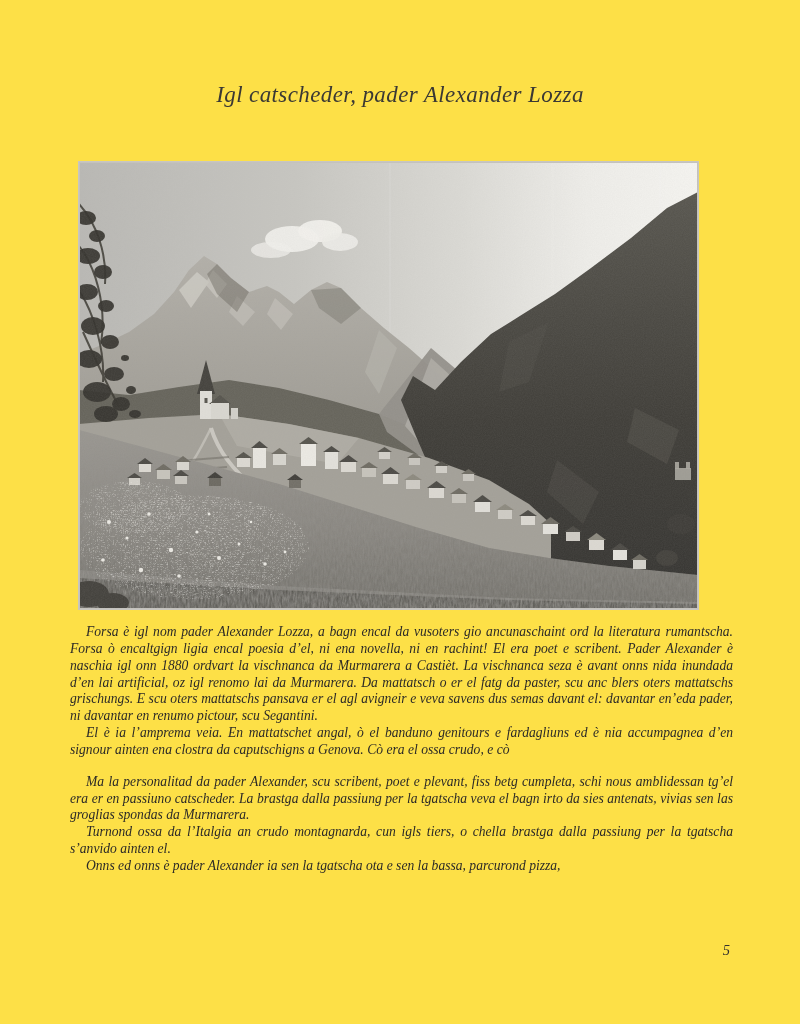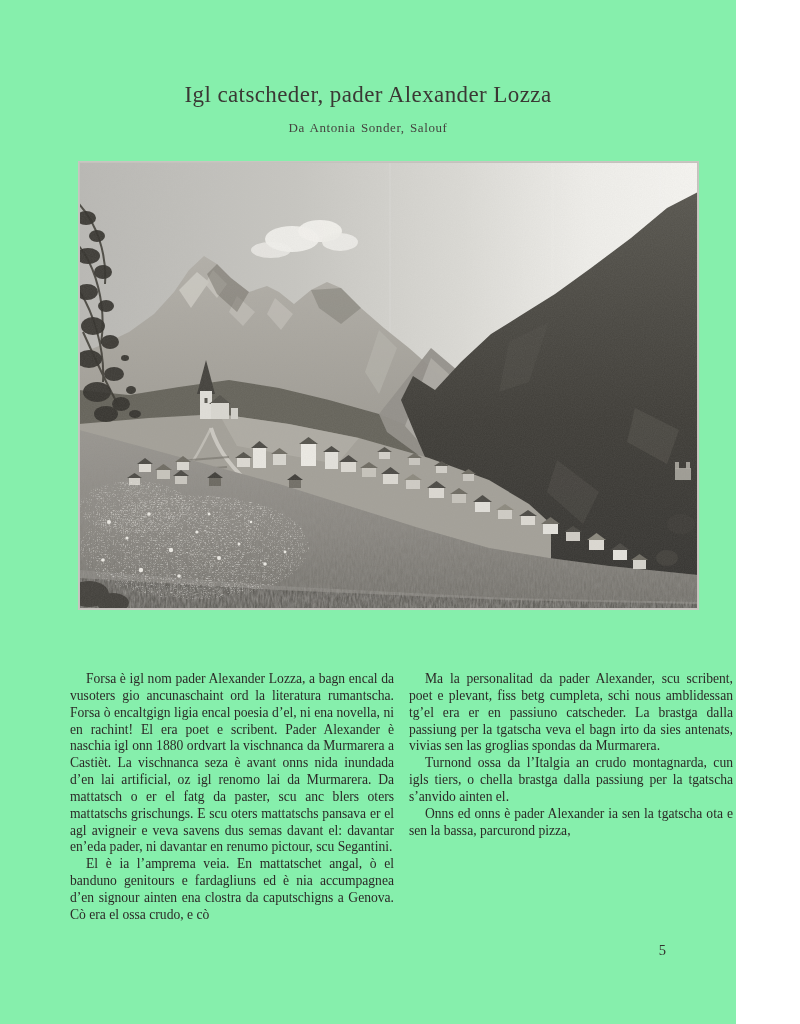--- a/index.html
+++ b/index.html
@@ -2,61 +2,61 @@
 <html><head>
 <meta charset="utf-8">
 <style>
   html,body{margin:0;padding:0;}
   body{
     width:800px;height:1024px;background:#ffffff;
     font-family:"Liberation Serif", serif;
     -webkit-font-smoothing:antialiased;
   }
   .page{
-    position:relative;width:736px;height:1024px;background:#86efac;color:#2c2a27;
+    position:relative;width:800px;height:1024px;background:#fde047;color:#2c2a27;
     overflow:hidden;
+    font-style:italic;
   }
   .title{
     position:absolute;top:82px;left:0;width:100%;
     text-align:center;font-size:23px;font-weight:400;letter-spacing:.4px;
     color:#3a3834;margin:0;
   }
   .byline{
     position:absolute;top:120px;left:0;width:100%;
     text-align:center;font-size:13px;letter-spacing:.6px;word-spacing:1.5px;
     color:#45433f;
   }
   figure.photo{
     position:absolute;left:79px;top:162px;width:619px;height:447px;margin:0;
     outline:1px solid #c8c6c1;background:#d6d5d0;
   }
   figure.photo svg{display:block;width:619px;height:447px;}
   .cols{
-    position:absolute;left:70px;top:671px;width:663px;
-    display:flex;gap:15px;
+    position:absolute;left:70px;top:624px;width:663px;
+    display:flex;gap:15px;flex-direction:column;
   }
   .col{flex:1 1 0;min-width:0;}
   .col p{
     margin:0;font-size:13.6px;line-height:16.85px;text-align:justify;
     color:#2c2a27;
     hyphens:none;
   }
   .col p.indent{text-indent:16px;}
   .pagenum{
     position:absolute;top:942px;right:70px;
     font-size:14.5px;color:#34322e;
   }
 </style>
 </head>
 <body>
 
 <div class="page">
 
   <h1 class="title">Igl catscheder, pader Alexander Lozza</h1>
-  <div class="byline">Da Antonia Sonder, Salouf</div>
 
   <figure class="photo">
     <svg viewBox="0 0 619 447" preserveAspectRatio="none" aria-hidden="true">
       <defs>
         <linearGradient id="sky" x1="0" y1="0" x2="1" y2="0">
           <stop offset="0" stop-color="#b9b8b4"></stop>
           <stop offset="0.35" stop-color="#c7c6c1"></stop>
           <stop offset="0.62" stop-color="#dbdad5"></stop>
           <stop offset="0.82" stop-color="#efeeea"></stop>
           <stop offset="1" stop-color="#f6f5f1"></stop>

